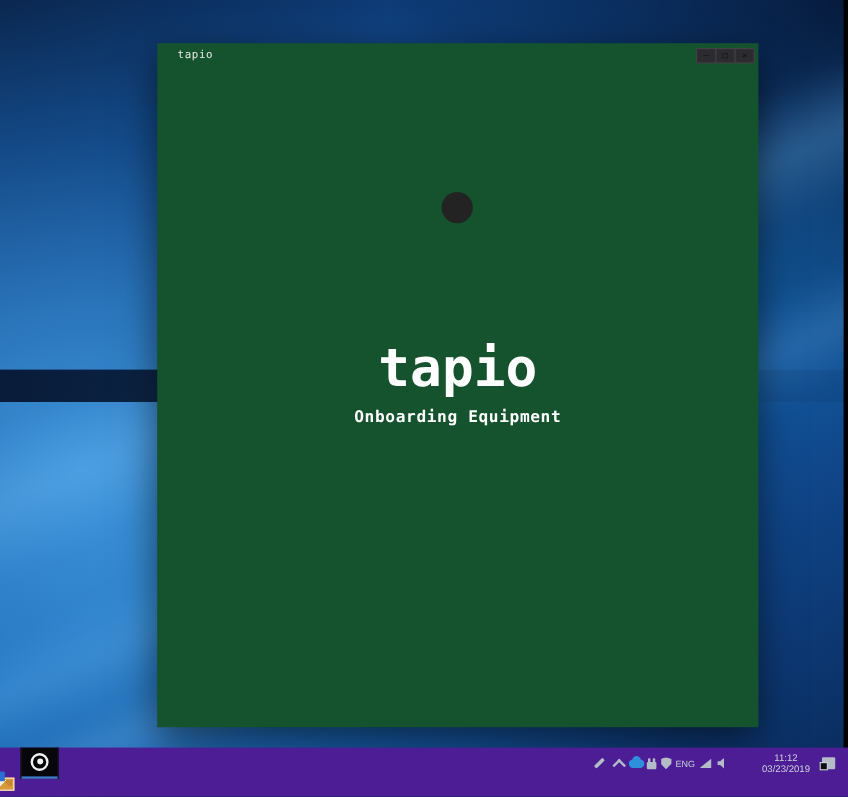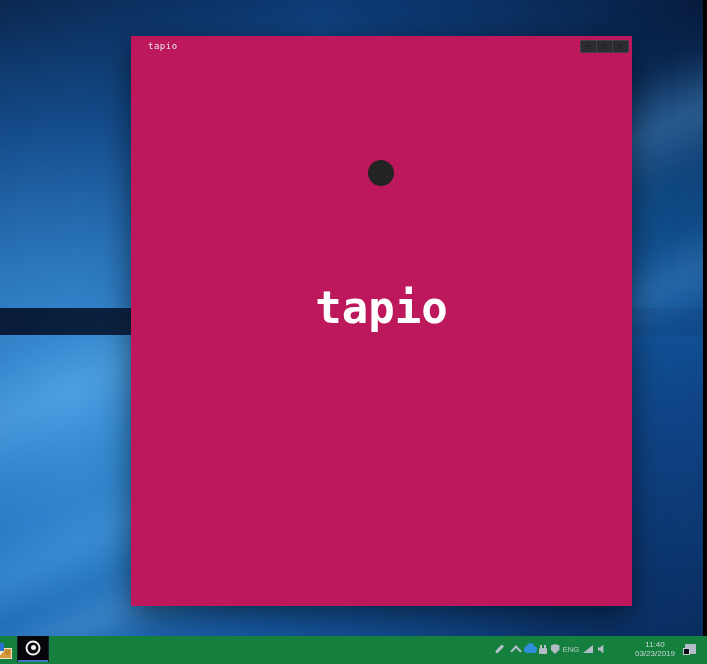--- a/index.html
+++ b/index.html
@@ -19,35 +19,35 @@
   .b2{left:-220px;top:415px;width:1000px;height:85px;
       background:linear-gradient(to bottom,rgba(110,185,245,0) 0%,rgba(110,185,245,0.22) 50%,rgba(110,185,245,0) 100%);}
   .b3{left:-140px;top:535px;width:700px;height:70px;
       background:linear-gradient(to bottom,rgba(130,195,250,0) 0%,rgba(130,195,250,0.25) 50%,rgba(130,195,250,0) 100%);}
   .darkband{position:absolute;left:0;top:308px;width:707px;height:27px;
       background:linear-gradient(90deg,rgba(5,20,46,0.93) 0%,rgba(5,20,46,0.88) 16%,rgba(8,30,64,0.45) 40%,rgba(8,30,64,0.14) 70%,rgba(8,30,64,0.10) 100%);}
   .edgestrip{position:absolute;right:0;top:0;width:4px;height:638px;background:#000;}
 
   
   .window{position:absolute;left:131px;top:36px;width:501px;height:570px;
-          background:#be185d;box-shadow:0 10px 30px rgba(0,0,0,0.55);}
+          background:#14532d;box-shadow:0 10px 30px rgba(0,0,0,0.55);}
   .titlebar{position:relative;height:20px;}
   .win-title{position:absolute;left:17px;top:5px;font-size:9px;letter-spacing:.5px;color:#e9e9e9;}
   .controls{position:absolute;right:3px;top:4px;display:flex;gap:1px;padding:1px;
             background:#414147;border-radius:2px;height:13px;box-sizing:border-box;}
   .ctrl{width:15px;height:11px;border:none;padding:0;margin:0;background:#2b2b30;
         color:#101014;font-family:"DejaVu Sans Mono",monospace;font-size:7px;line-height:11px;text-align:center;}
   .pulse-circle{position:absolute;left:237px;top:124px;width:26px;height:26px;border-radius:50%;background:#232323;}
   .logo{position:absolute;left:0;top:246px;width:100%;text-align:center;
         font-weight:bold;font-size:44px;color:#ffffff;}
   .subtitle{position:absolute;left:0;top:304px;width:100%;text-align:center;
         font-weight:bold;font-size:13.5px;letter-spacing:.5px;color:#ffffff;}
 
   
-  .taskbar{position:absolute;left:0;bottom:0;width:707px;height:28px;background:#15803d;
+  .taskbar{position:absolute;left:0;bottom:0;width:707px;height:41px;background:#4c1d95;
            font-family:"Liberation Sans",sans-serif;}
   .mailfrag{position:absolute;left:-3px;bottom:5px;width:16px;height:16px;}
   .mf-env{position:absolute;left:0;bottom:0;width:13px;height:9px;background:#d99a3e;border:1px solid #efe3c8;}
   .mf-flap{position:absolute;left:0;bottom:4px;width:13px;height:5px;
            background:linear-gradient(135deg,#f5ecd8 45%,rgba(0,0,0,0) 46%),linear-gradient(225deg,#c8882f 45%,rgba(0,0,0,0) 46%);}
   .mf-blue{position:absolute;left:0;top:0;width:7px;height:8px;background:#2b6fd4;}
   .taskapp{position:absolute;left:17px;top:0;width:32px;height:26px;background:#07070b;
            border-left:1px solid #191c28;border-right:1px solid #191c28;box-sizing:border-box;}
   .taskapp-underline{position:absolute;left:0;bottom:0;width:100%;height:2px;background:#3f7ac8;}
   .target{position:absolute;left:50%;top:46%;transform:translate(-50%,-50%);
@@ -93,20 +93,21 @@
     <div class="titlebar">
       <span class="win-title">tapio</span>
       <div class="controls">
         <button class="ctrl">–</button>
         <button class="ctrl">□</button>
         <button class="ctrl">✕</button>
       </div>
     </div>
     <div class="pulse-circle"></div>
     <div class="logo">tapio</div>
+    <div class="subtitle">Onboarding Equipment</div>
   </div>
 
   <div class="taskbar">
 
     <div class="mailfrag">
       <span class="mf-env"></span>
       <span class="mf-flap"></span>
       <span class="mf-blue"></span>
     </div>
 
@@ -132,21 +133,21 @@
     </span>
     <span class="tricon lang" style="left:561px;width:20px">ENG</span>
     <span class="tricon" style="left:582px;width:12px">
       <span class="i-net"></span>
     </span>
     <span class="tricon" style="left:596px;width:12px">
       <span class="i-spk"></span>
     </span>
 
     <div class="clock">
-      <span>11:40</span>
+      <span>11:12</span>
       <span>03/23/2019</span>
     </div>
 
     <span class="tricon" style="left:682px;width:16px">
       <span class="i-ac"></span>
     </span>
   </div>
 
 </div>
 

